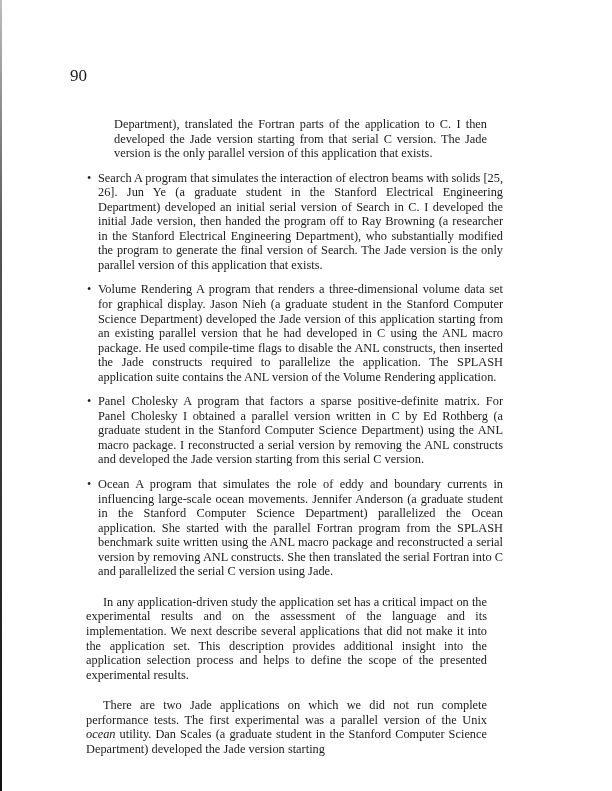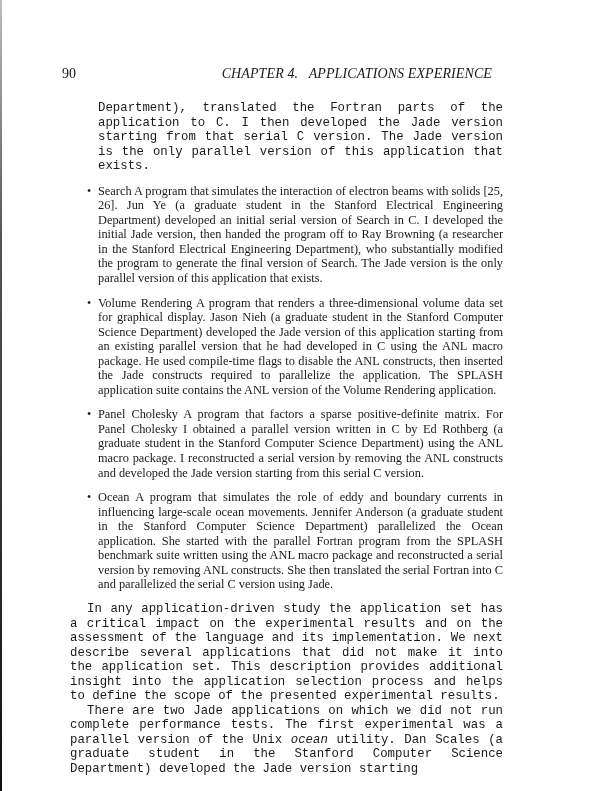--- a/index.html
+++ b/index.html
@@ -4,41 +4,40 @@
 <style>
   html, body { margin: 0; padding: 0; }
   body {
     width: 612px; height: 791px; background: #ffffff; position: relative; overflow: hidden;
     font-family: "Liberation Serif", "DejaVu Serif", serif; color: #1a1a1a;
   }
   .scan-edge {
     position: absolute; left: 0; top: 0; width: 2px; height: 791px;
     background: linear-gradient(#bdbdbd, #555 30%, #222 80%, #111);
   }
-  .header { position: absolute; top: 66px; left: 62px; width: 430px; height: 16px; font-size: 14px; }
+  .header { position: absolute; top: 66px; left: 70px; width: 430px; height: 16px; font-size: 17px; }
   .page-num { position: absolute; left: 0; top: 0; }
   .running-head { position: absolute; right: 0; top: 0; font-style: italic; letter-spacing: 0.1px; }
   .body { position: absolute; left: 70px; top: 101px; width: 433px; font-size: 12.35px; line-height: 14.55px; }
-  .p { margin: 0; text-align: justify; hyphens: manual; font-family: Liberation Mono, monospace; }
+  .p { margin: 16px; text-align: justify; hyphens: manual; }
   .cont { padding-left: 28px; margin-bottom: 10px; }
   .bullet-list { list-style: none; margin: 0; padding: 0; }
   .bullet-item { position: relative; padding-left: 28px; margin-bottom: 10px; text-align: justify; }
   .bullet-dot { position: absolute; left: 17px; top: 0; font-size: 12px; }
   .term { font-weight: normal; }
   .indent { text-indent: 17px; }
   .em { font-style: italic; }
 </style>
 </head>
 <body>
 
 <div class="scan-edge"></div>
 
 <div class="header">
   <span class="page-num">90</span>
-  <span class="running-head" style="white-space:pre;">CHAPTER 4.   APPLICATIONS EXPERIENCE</span>
 </div>
 
 <div class="body">
   <p class="p cont">Department), translated the Fortran parts of the application to C. I then developed the Jade version starting from that serial C version. The Jade version is the only parallel version of this application that exists.</p>
 
   <ul class="bullet-list">
     <li class="bullet-item">
       <span class="bullet-dot">•</span><span class="term">Search</span><span> A program that simulates the interaction of electron beams with solids [25, 26]. Jun Ye (a graduate student in the Stanford Electrical Engineering Department) developed an initial serial version of Search in C. I developed the initial Jade version, then handed the program off to Ray Browning (a researcher in the Stanford Electrical Engineering Department), who substantially modified the program to generate the final version of Search. The Jade version is the only parallel version of this application that exists.</span>
     </li>
     <li class="bullet-item">

